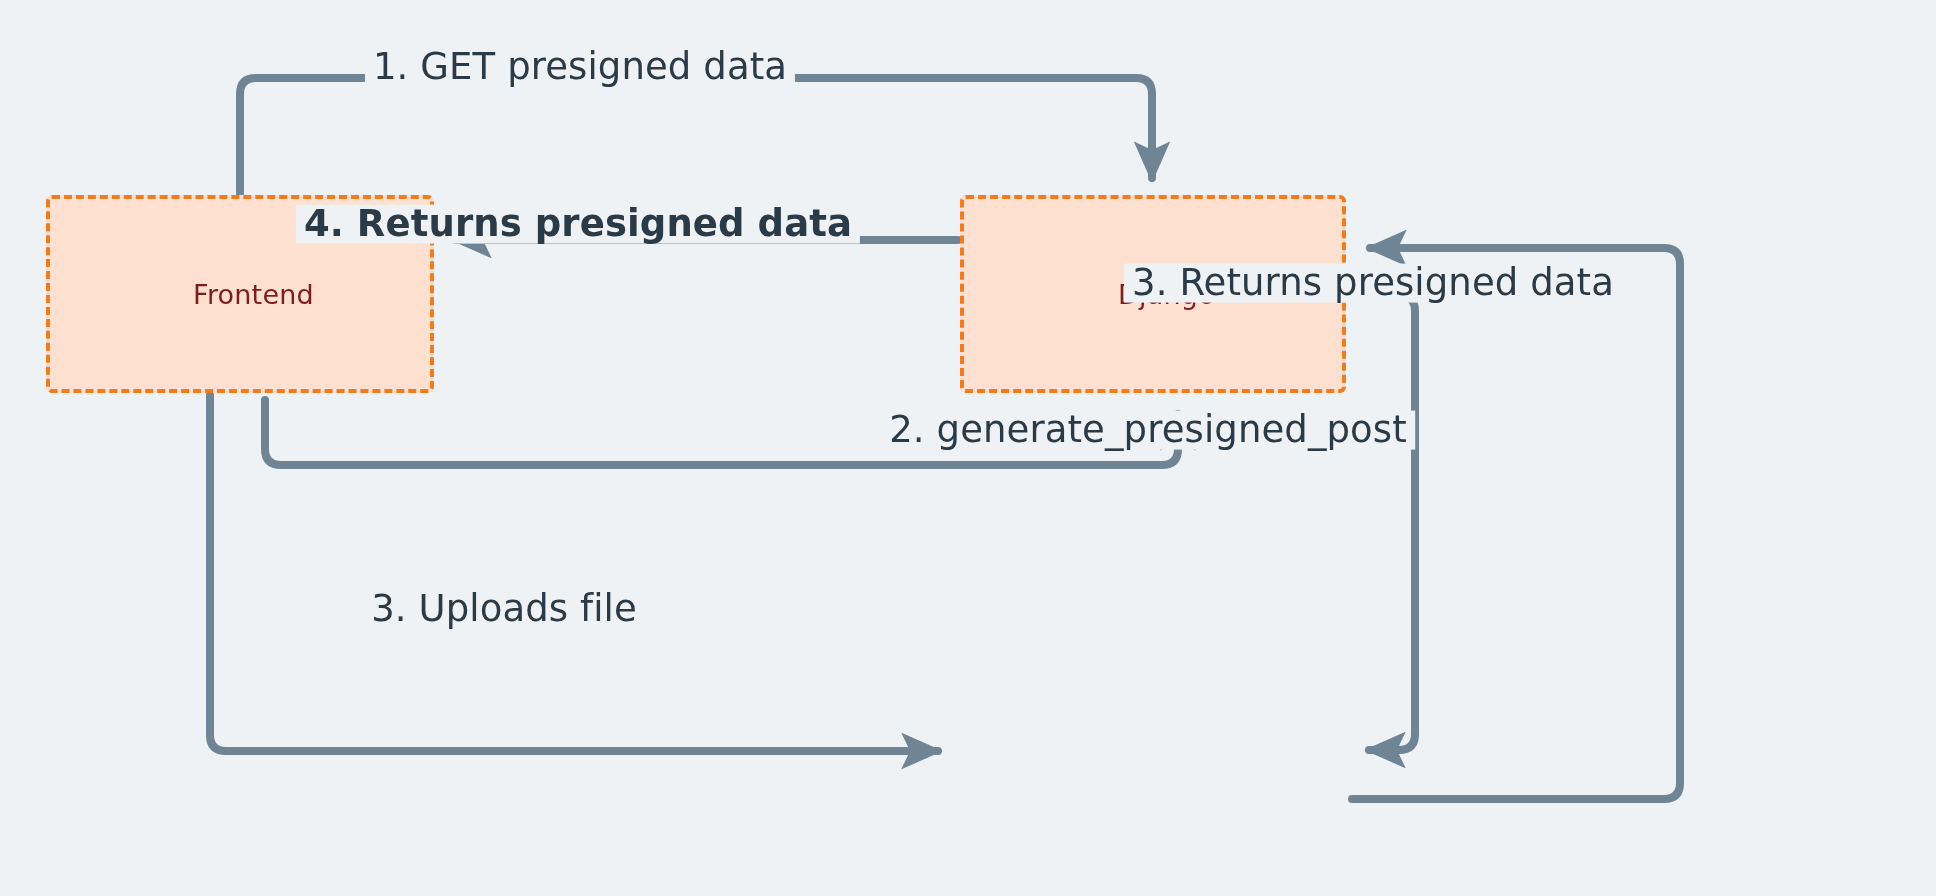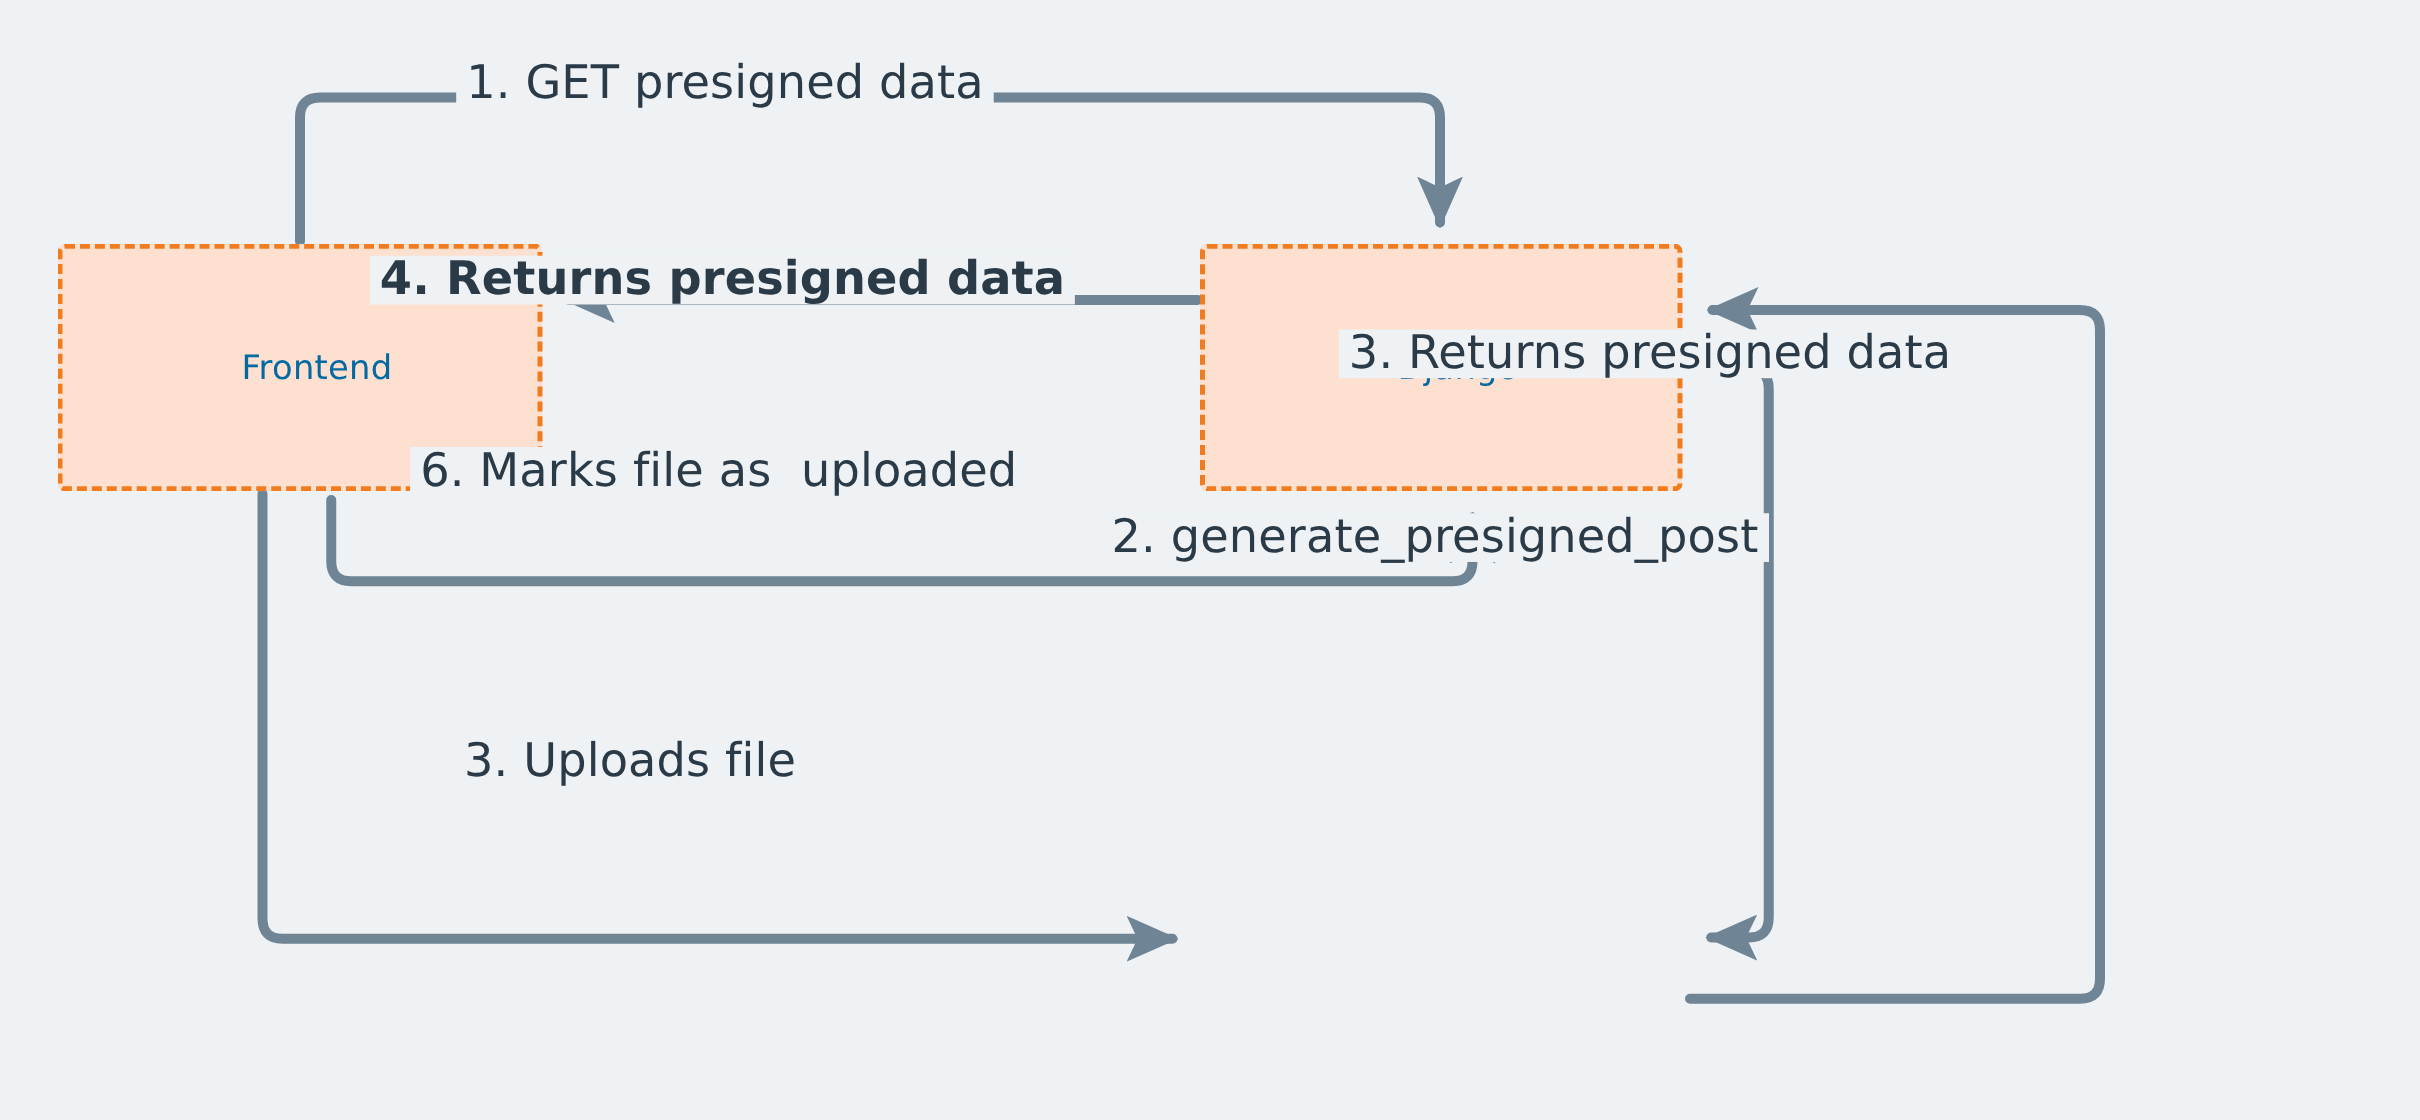--- a/index.html
+++ b/index.html
@@ -33,21 +33,21 @@
     background: #fde0cf;
     border: 4px dashed #f07c1f;
     border-radius: 6px;
     display: flex;
     align-items: center;
     justify-content: center;
   }
   .node-label {
     font-family: "DejaVu Sans", "Liberation Sans", sans-serif;
     font-size: 27px;
-    color: #0369a1;
+    color: #7f1d1d;
     letter-spacing: 0.2px;
     white-space: pre;
     margin-left: 27px;
   }
   .edge-label {
     position: absolute;
     font-family: "DejaVu Sans", "Liberation Sans", sans-serif;
     font-size: 37px;
     color: #2b3a47;
     letter-spacing: 0.1px;
@@ -92,21 +92,20 @@
 
   <div class="node" style="left:960px; top:195px; width:386px; height:198px;">
     <span class="node-label">Django</span>
   </div>
 
 
   <div class="edge-label" style="left:580px; top:67px;">1. GET presigned data</div>
 
   <div class="edge-label" style="left:1148px; top:417px;margin-top:13px;">2. generate_presigned_post</div>
 
-  <div class="edge-label" style="left:1320px; top:283px;">3. Returns presigned data</div>
+  <div class="edge-label" style="left:1373px; top:283px;">3. Returns presigned data</div>
 
   <div class="edge-label" style="left:578px; top:224px;font-weight:bold;">4. Returns presigned data</div>
 
   <div class="edge-label" style="left:504px; top:609px;">3. Uploads file</div>
 
-  <div class="edge-label" style="left:575px; top:377px;">6. Marks file as  uploaded</div>
 
 </div>
 
 </body></html>

